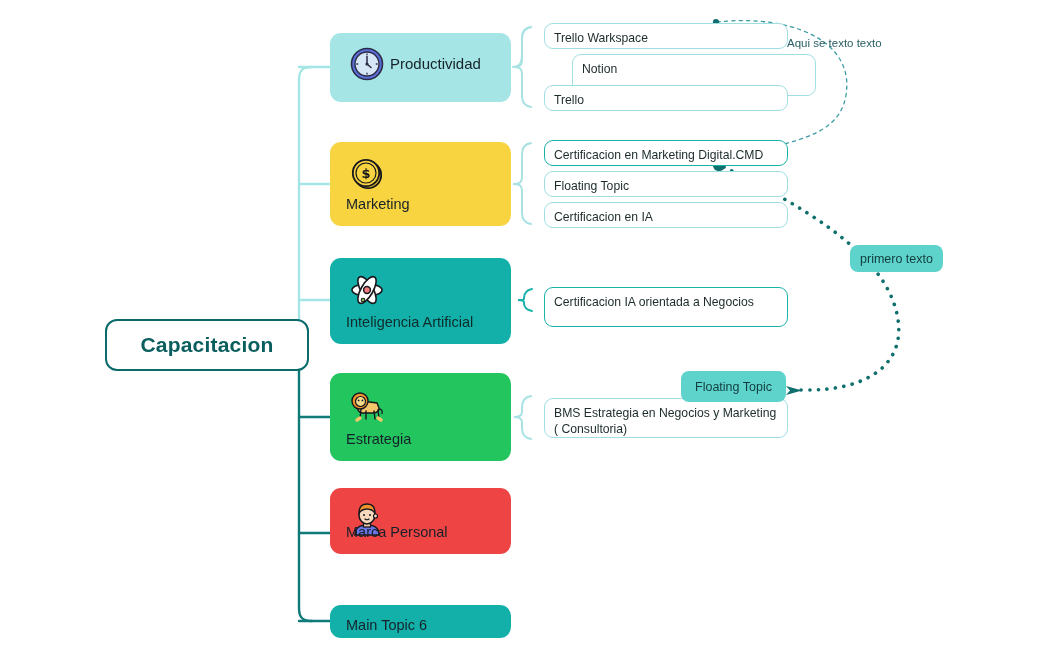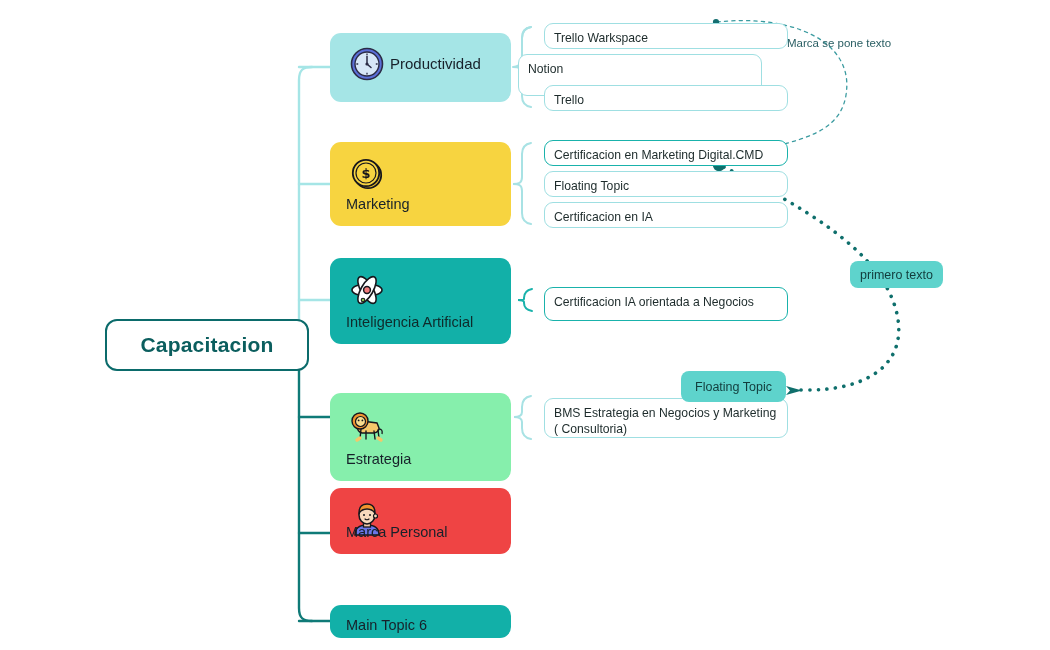--- a/index.html
+++ b/index.html
@@ -88,21 +88,21 @@
   }
   
   .topic.layout-stack .topic-icon { top: 14px; }
   .topic.layout-stack .topic-label { left: 16px; bottom: 14px; }
   
   .topic.layout-plain .topic-label { left: 16px; top: 12px; }
 
   #topic-0 { top: 33px;  height: 69px; background: #a5e5e6; }
   #topic-1 { top: 142px; height: 84px; background: #f7d440; }
   #topic-2 { top: 258px; height: 86px; background: #12b0a8; }
-  #topic-3 { top: 393px; height: 88px; background: #86efac; }
+  #topic-3 { top: 373px; height: 88px; background: #22c55e; }
   #topic-4 { top: 488px; height: 66px; background: #ef4444; text-decoration: underline; }
   #topic-5 { top: 605px; height: 33px; background: #12b0a8; }
   #topic-2 .topic-label { color: #0f2b2b; }
 
   
   .subtopic {
     position: absolute;
     box-sizing: border-box;
     background: #ffffff;
     border: 1.4px solid #9fdfe2;
@@ -264,30 +264,30 @@
       </svg>
     </span>
     <span class="topic-label">Marca Personal</span>
   </div>
 
   <div class="topic layout-plain" id="topic-5">
     <span class="topic-label">Main Topic 6</span>
   </div>
 
   <div class="subtopic" style="left:544px; top:23px; width:244px; height:26px;">Trello Warkspace</div>
-  <div class="subtopic" style="left:518px; top:54px; width:244px; height:42px;">Notion</div>
+  <div class="subtopic" style="left:572px; top:54px; width:244px; height:42px;">Notion</div>
   <div class="subtopic" style="left:544px; top:85px; width:244px; height:26px;">Trello</div>
 
   <div class="subtopic strong" style="left:544px; top:140px; width:244px; height:26px;">Certificacion en Marketing Digital.CMD</div>
   <div class="subtopic" style="left:544px; top:171px; width:244px; height:26px;">Floating Topic</div>
   <div class="subtopic" style="left:544px; top:202px; width:244px; height:26px;">Certificacion en IA</div>
 
-  <div class="subtopic strong" style="left:544px; top:287px; width:244px; height:34px;">Certificacion IA orientada a  Negocios</div>
+  <div class="subtopic strong" style="left:544px; top:287px; width:244px; height:40px;">Certificacion IA orientada a  Negocios</div>
 
   <div class="subtopic" style="left:544px; top:398px; width:244px; height:40px;">BMS  Estrategia en Negocios y Marketing ( Consultoria)</div>
 
-  <span class="float-text" style="left:787px; top:37px;">Marca se pone texto</span>
-
-  <div class="float-badge" style="left:850px; top:261px; width:93px; height:27px;">primero texto</div>
+  <span class="float-text" style="left:787px; top:37px;">Aqui se texto texto</span>
+
+  <div class="float-badge" style="left:850px; top:245px; width:93px; height:27px;">primero texto</div>
 
   <div class="float-badge" style="left:681px; top:371px; width:105px; height:31px;">Floating Topic</div>
 
 </div>
 
 </body></html>

